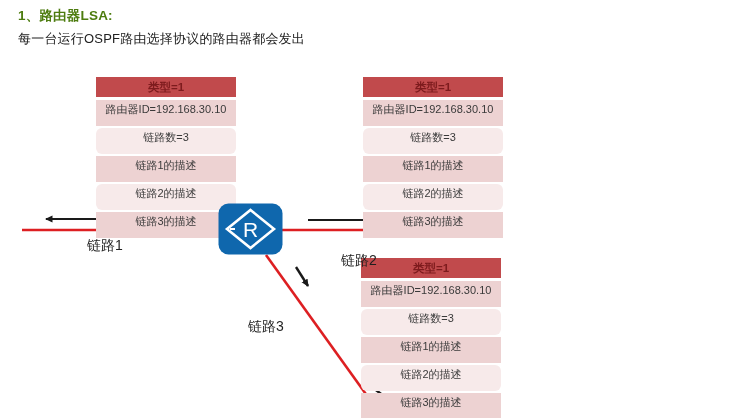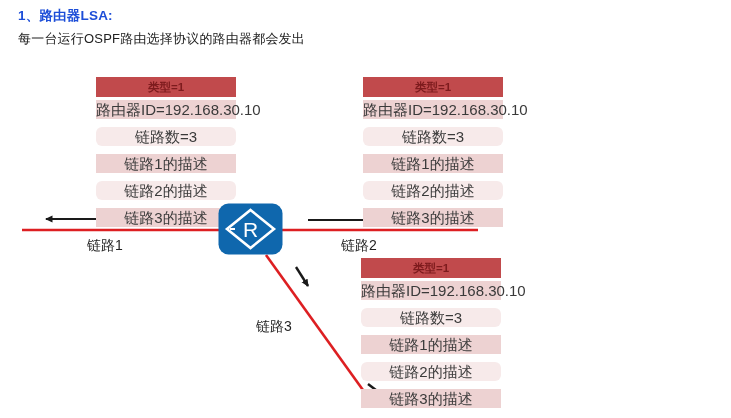--- a/index.html
+++ b/index.html
@@ -1,38 +1,38 @@
 <!DOCTYPE html>
 <html><head>
 <meta charset="utf-8">
 <style>
   html,body{margin:0;padding:0;background:#fff;}
   body{font-family:"Liberation Sans","DejaVu Sans",sans-serif;}
   .canvas{position:relative;width:731px;height:418px;background:#ffffff;overflow:hidden;}
 
-  .page-title{position:absolute;left:18px;top:7px;font-size:13.5px;font-weight:600;color:#1d4ed8;letter-spacing:.2px;}
+  .page-title{position:absolute;left:18px;top:7px;font-size:13.5px;font-weight:600;color:#4d7c0f;letter-spacing:.2px;}
   .page-subtitle{position:absolute;left:18px;top:30px;font-size:13px;font-weight:500;color:#212121;letter-spacing:.2px;}
 
   .lines-layer{position:absolute;left:0;top:0;width:731px;height:418px;z-index:1;}
 
   .lsa-box{position:absolute;width:140px;z-index:2;padding-left:48px;}
   .lsa-box .hdr{height:20px;line-height:20px;background:#c14a4c;color:#7d1b1d;
     font-size:11.5px;font-weight:bold;text-align:center;margin-bottom:3px;}
-  .lsa-box .row{height:19px;line-height:19px;font-size:15px;color:#3a3a3a;
-    text-align:center;margin-bottom:8px;white-space:nowrap;}
+  .lsa-box .row{height:26px;line-height:19px;font-size:11px;color:#3a3a3a;
+    text-align:center;margin-bottom:2px;white-space:nowrap;}
   .lsa-box .row.dark{background:#edd2d2;}
   .lsa-box .row.light{background:#f7eaea;border-radius:6px;}
   .lsa-left{left:48px;top:77px;}
   .lsa-right{left:315px;top:77px;}
   .lsa-bottom{left:313px;top:258px;}
 
   .link-label{position:absolute;z-index:2;font-size:14px;color:#1f1f1f;text-align:left;width:56px;}
   .link1{left:87px;top:237px;}
-  .link2{left:341px;top:237px;}
-  .link3{left:256px;top:318px;}
+  .link2{left:341px;top:252px;}
+  .link3{left:248px;top:318px;}
 
   .router{position:absolute;left:218px;top:203px;width:65px;height:52px;z-index:3;}
 </style>
 </head>
 <body>
 
 <div class="canvas">
 
   <div class="page-title">1、路由器LSA:</div>
   <div class="page-subtitle">每一台运行OSPF路由选择协议的路由器都会发出</div>

